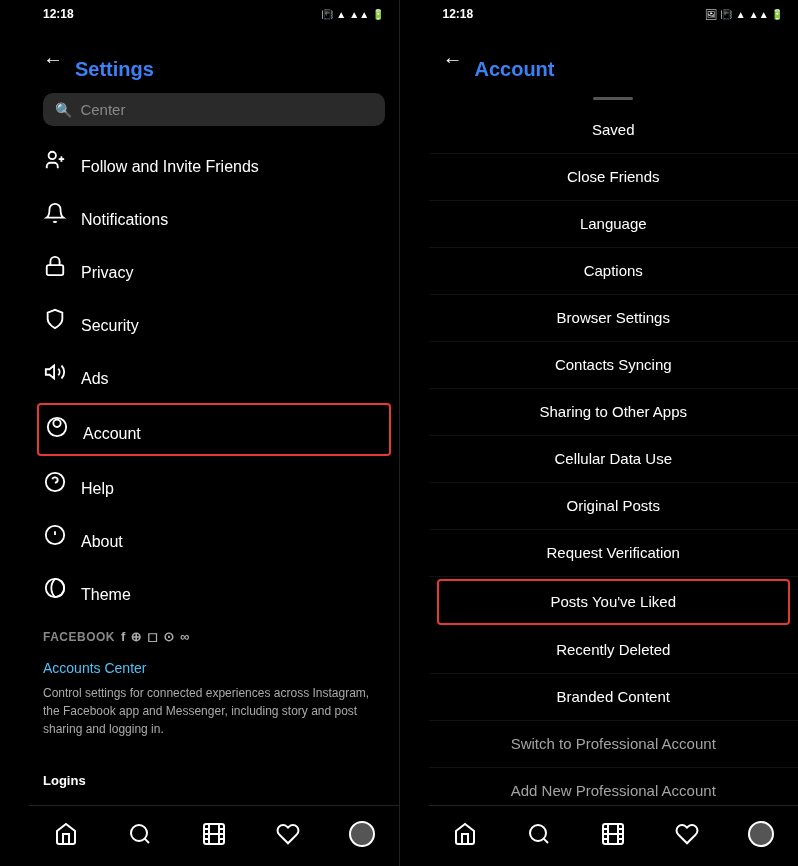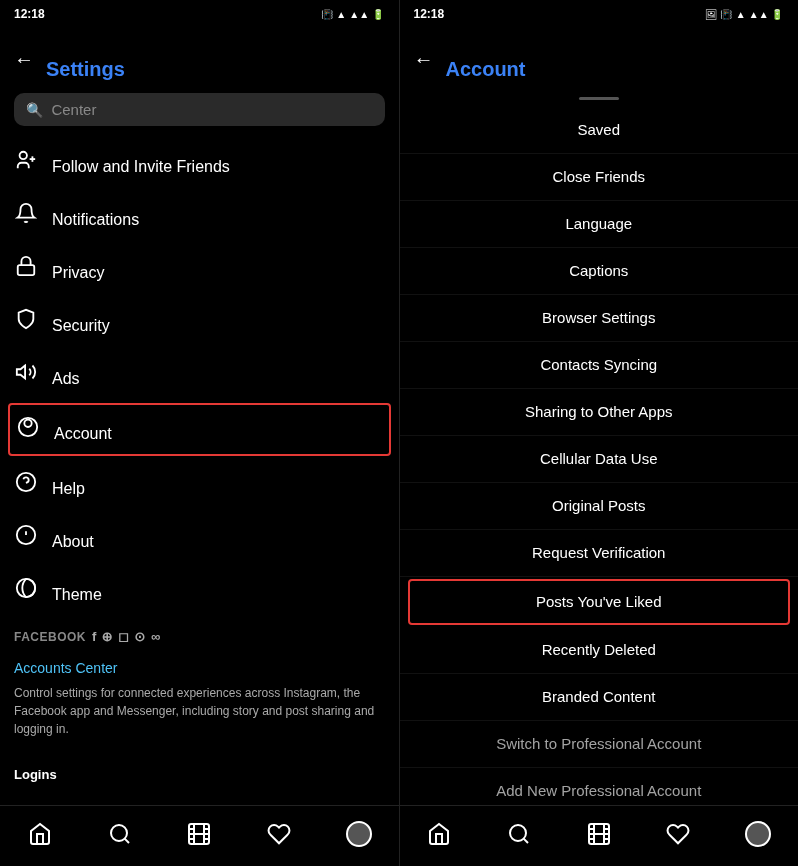--- a/index.html
+++ b/index.html
@@ -20,20 +20,21 @@
     }
 
     
     .screen {
       flex: 1;
       background: #000;
       display: flex;
       flex-direction: column;
       border-right: 1px solid #222;
       overflow: hidden;
+      padding-left: 29px;
     }
     .screen:last-child {
       border-right: none;
     }
 
     .screen-status-bar {
       display: flex;
       justify-content: space-between;
       align-items: center;
       padding: 6px 14px 4px;
@@ -151,21 +152,21 @@
       color: #4fc3f7;
       font-size: 14px;
       font-weight: 500;
       margin-bottom: 8px;
       cursor: pointer;
     }
     .facebook-desc {
       color: #aaa;
       font-size: 12px;
       line-height: 1.5;
-      margin-bottom: 15px;
+      margin-bottom: 21px;
     }
     .logins-section {
       padding: 8px 14px;
     }
     .logins-title {
       color: #fff;
       font-size: 13px;
       font-weight: 600;
       margin-bottom: 6px;
     }

